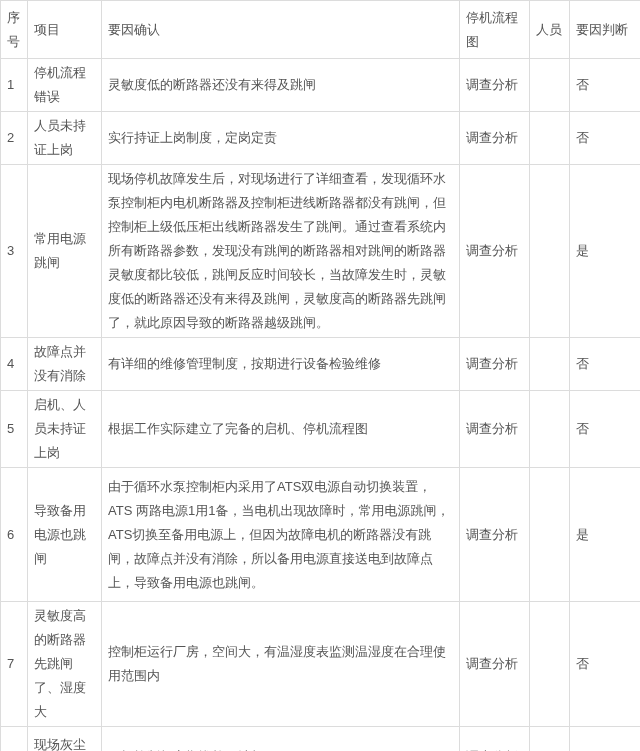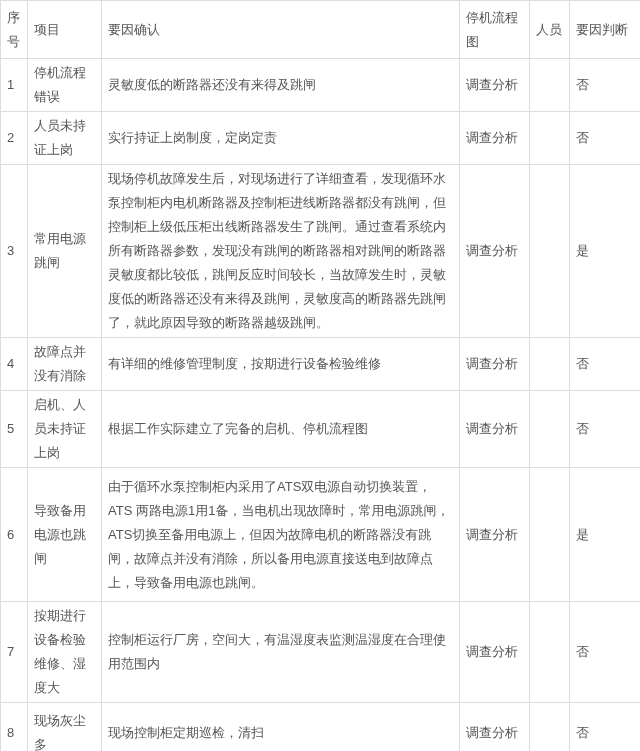--- a/index.html
+++ b/index.html
@@ -116,21 +116,21 @@
       <tr class="r-6">
         <td>6</td>
         <td>导致备用电源也跳闸</td>
         <td>由于循环水泵控制柜内采用了ATS双电源自动切换装置，ATS 两路电源1用1备，当电机出现故障时，常用电源跳闸，ATS切换至备用电源上，但因为故障电机的断路器没有跳闸，故障点并没有消除，所以备用电源直接送电到故障点上，导致备用电源也跳闸。</td>
         <td>调查分析</td>
         <td></td>
         <td>是</td>
       </tr>
       <tr class="r-7">
         <td>7</td>
-        <td>按期进行设备检验维修、湿度大</td>
+        <td>灵敏度高的断路器先跳闸了、湿度大</td>
         <td>控制柜运行厂房，空间大，有温湿度表监测温湿度在合理使用范围内</td>
         <td>调查分析</td>
         <td></td>
         <td>否</td>
       </tr>
       <tr class="r-8">
         <td>8</td>
         <td>现场灰尘多</td>
         <td>现场控制柜定期巡检，清扫</td>
         <td>调查分析</td>

